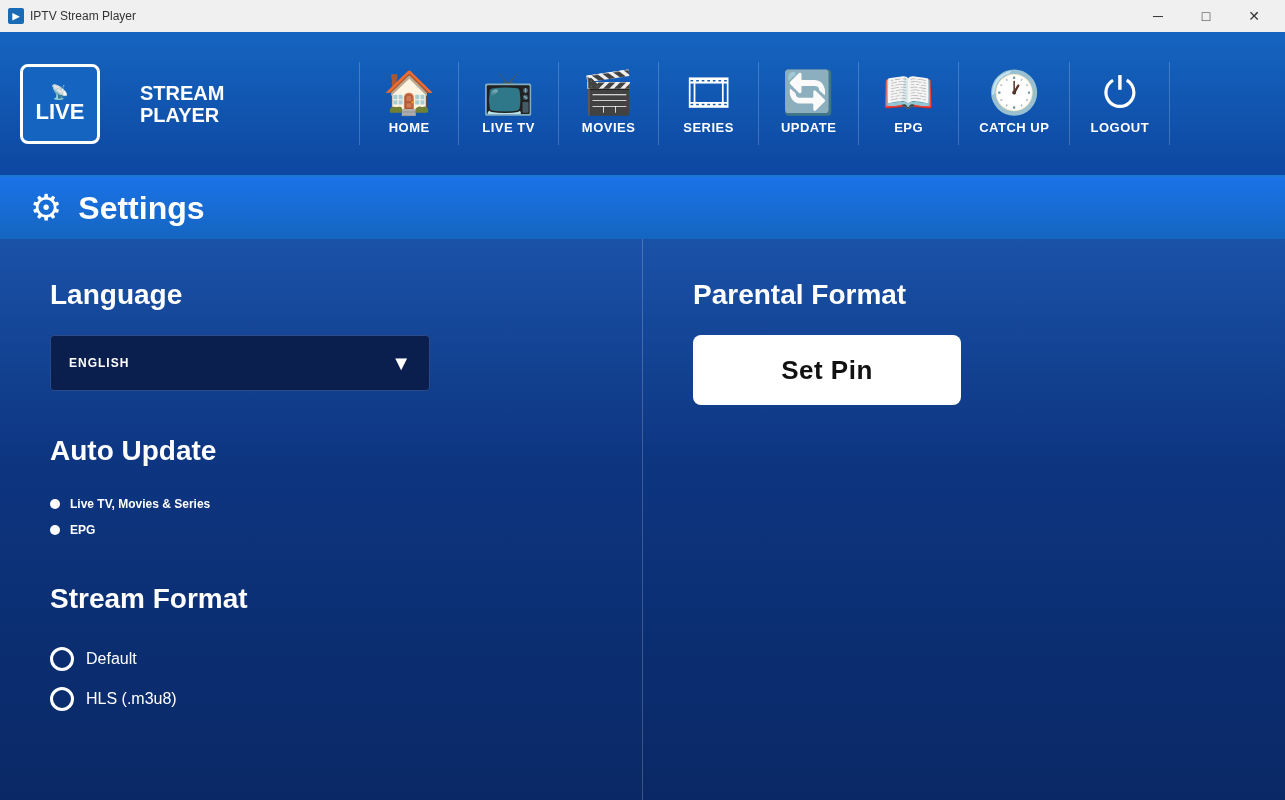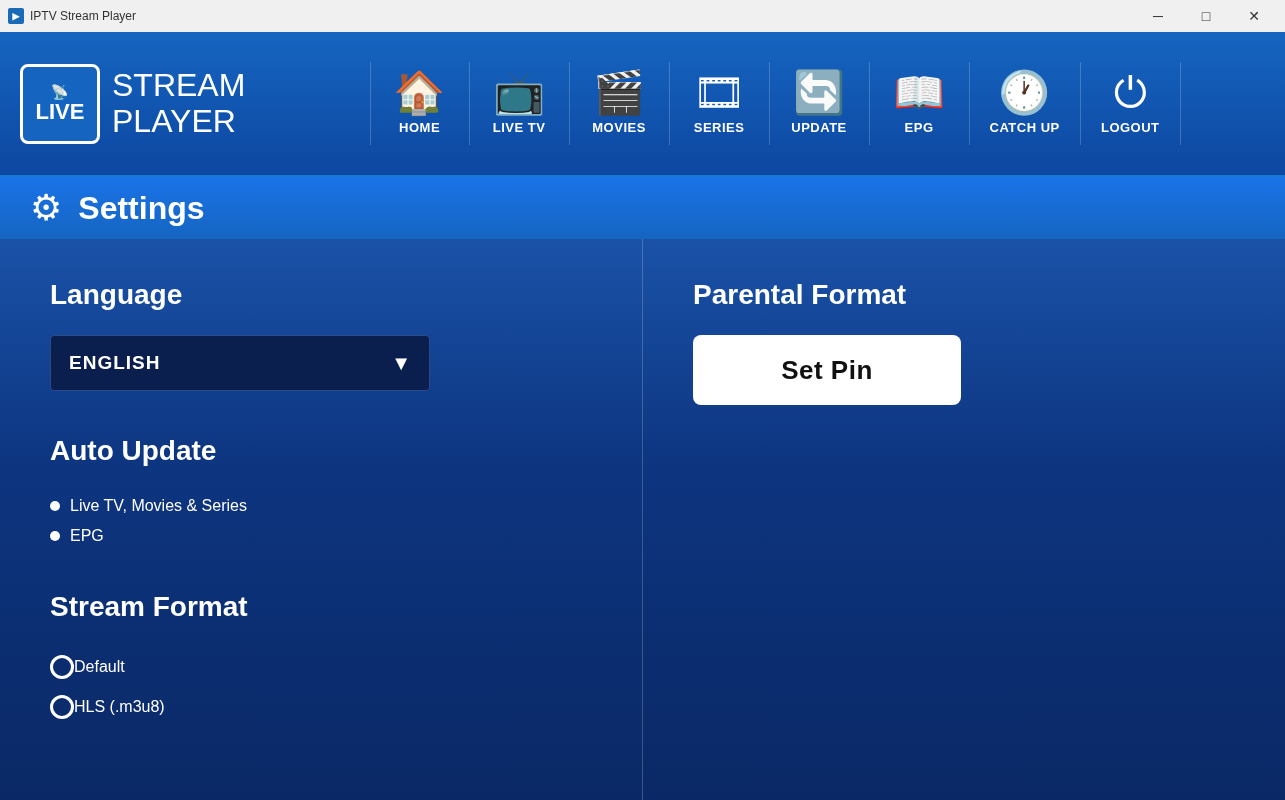--- a/index.html
+++ b/index.html
@@ -86,24 +86,25 @@
       font-weight: 900;
       font-size: 22px;
       line-height: 1;
     }
     .logo-box .tv-antenna {
       font-size: 14px;
       margin-bottom: 2px;
     }
     .logo-text {
       color: white;
-      font-size: 32px;
-      font-weight: 400;
+      font-size: 20px;
+      font-weight: 700;
       line-height: 1.1;
       text-transform: uppercase;
+      margin-left: 28px;
     }
     .nav {
       display: flex;
       align-items: center;
       gap: 0;
       flex: 1;
       justify-content: center;
     }
     .nav-item {
       display: flex;
@@ -182,45 +183,46 @@
       width: 380px;
       height: 56px;
       display: flex;
       align-items: center;
       justify-content: space-between;
       padding: 0 18px;
       cursor: pointer;
       color: white;
     }
     .lang-select .lang-value {
-      font-size: 19px;
+      font-size: 12px;
       font-weight: bold;
       letter-spacing: 1px;
       color: white;
     }
     .lang-select .chevron {
       font-size: 20px;
       color: white;
     }
 
     
     .auto-update-section {
       margin-top: 44px;
     }
     .bullet-list {
       list-style: none;
       margin-top: 8px;
     }
     .bullet-list li {
       color: white;
-      font-size: 16px;
+      font-size: 12px;
       padding: 6px 0;
       display: flex;
       align-items: center;
       gap: 10px;
+      font-weight: bold;
     }
     .bullet-dot {
       width: 10px;
       height: 10px;
       background: white;
       border-radius: 50%;
       flex-shrink: 0;
     }
 
     
@@ -230,20 +232,21 @@
     .radio-list {
       list-style: none;
       margin-top: 12px;
     }
     .radio-list li {
       color: white;
       font-size: 16px;
       padding: 8px 0;
       display: flex;
       align-items: center;
+      gap: 12px;
       cursor: pointer;
     }
     .radio-circle {
       width: 24px;
       height: 24px;
       border: 3px solid white;
       border-radius: 50%;
       flex-shrink: 0;
       display: flex;
       align-items: center;

